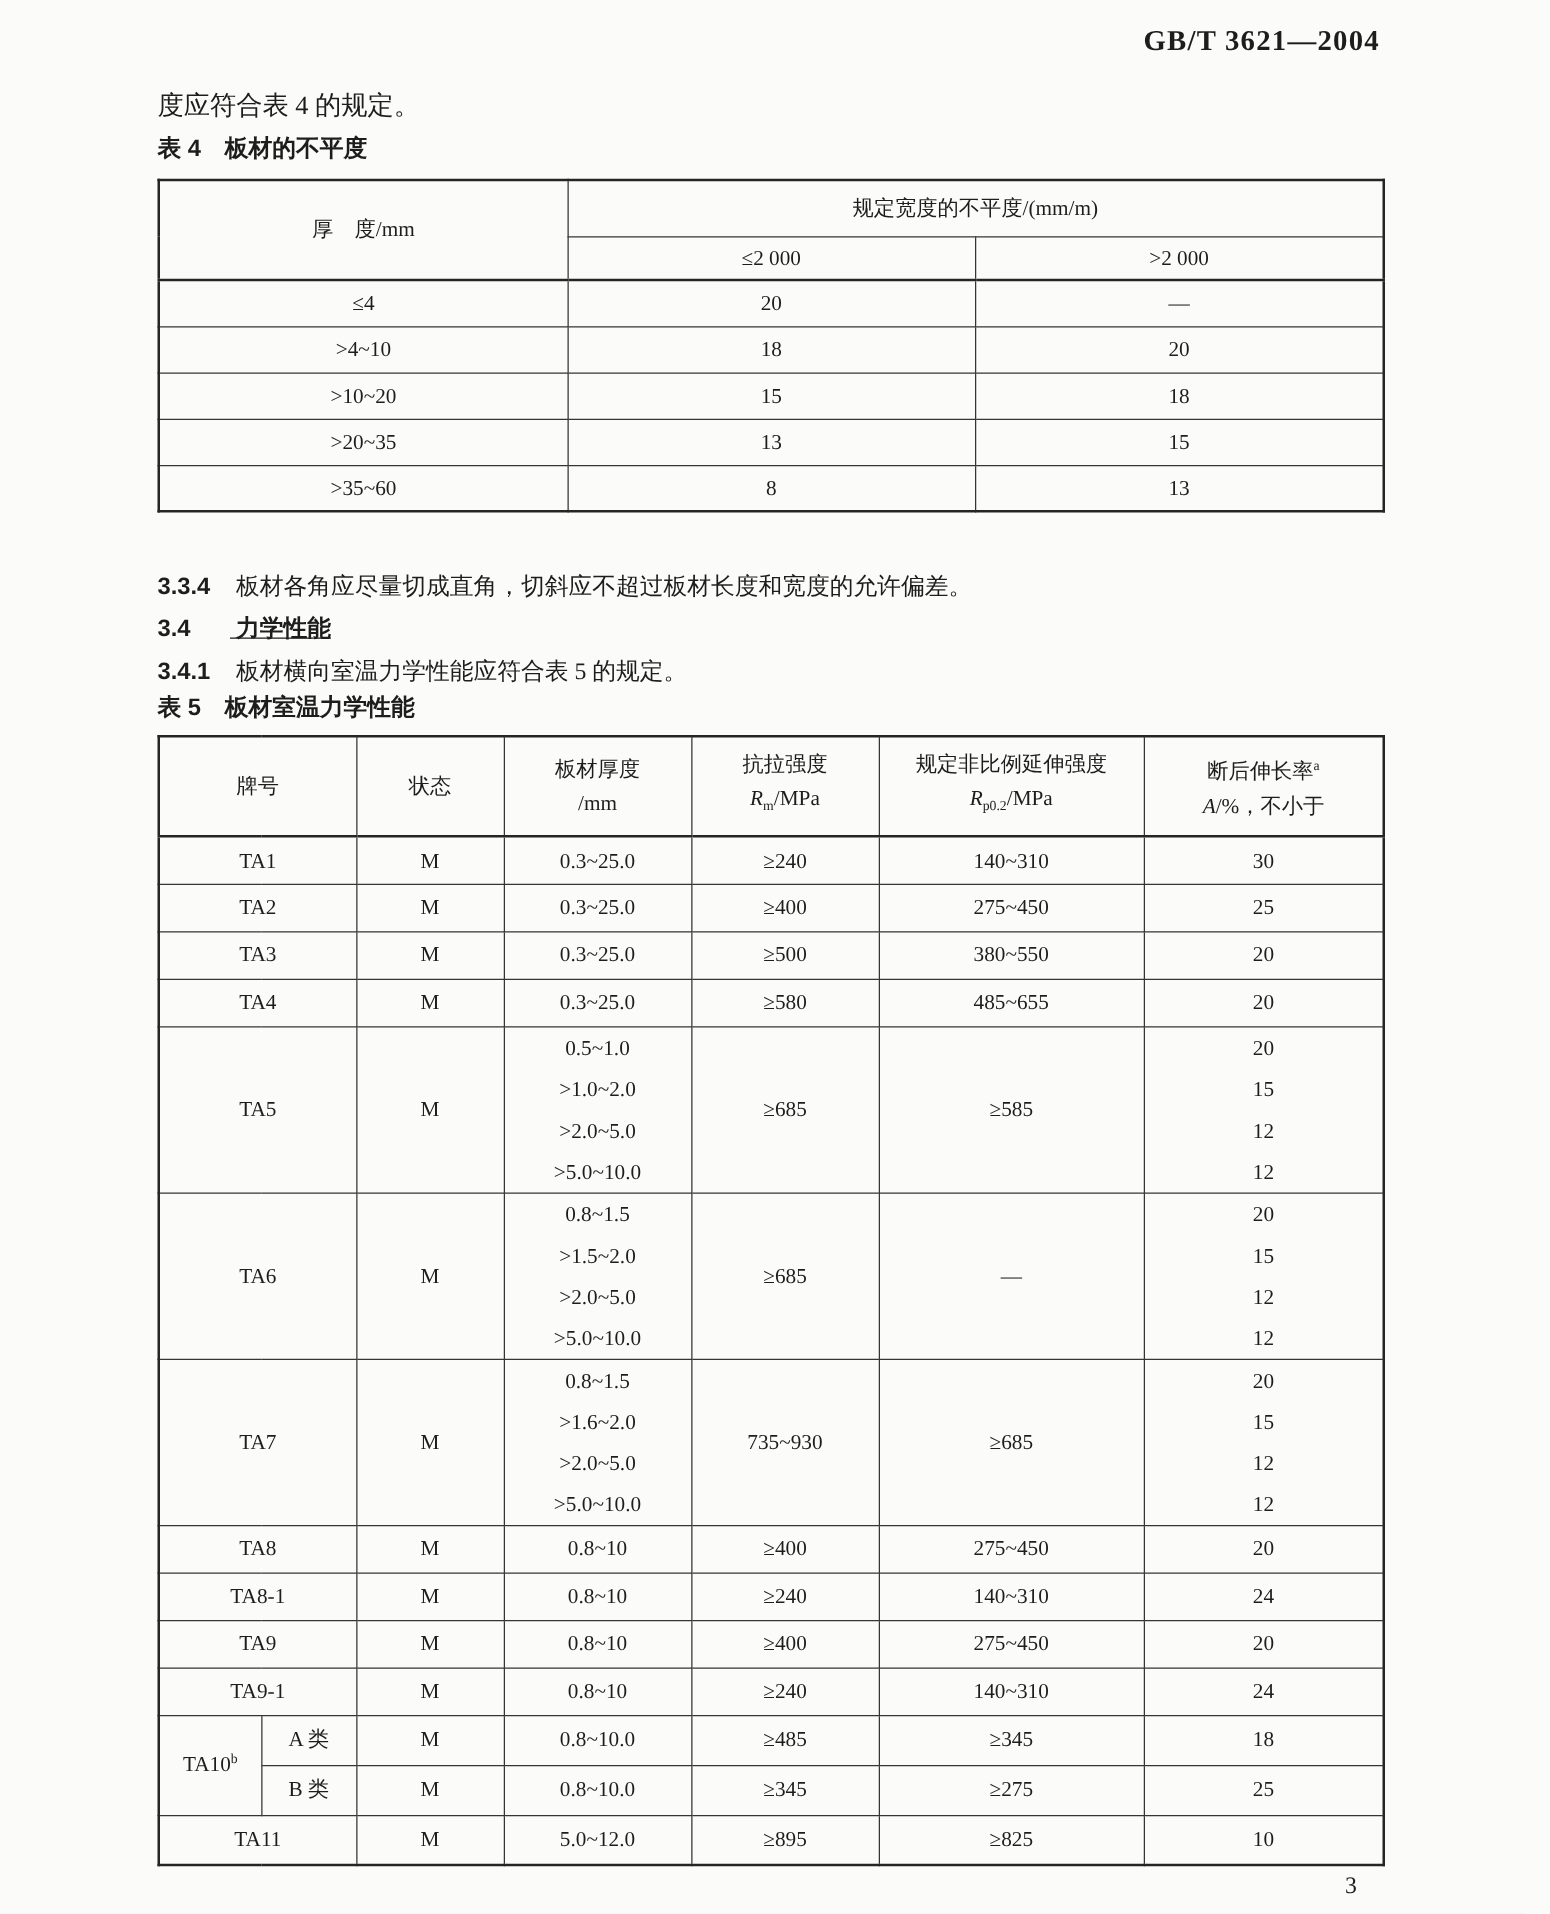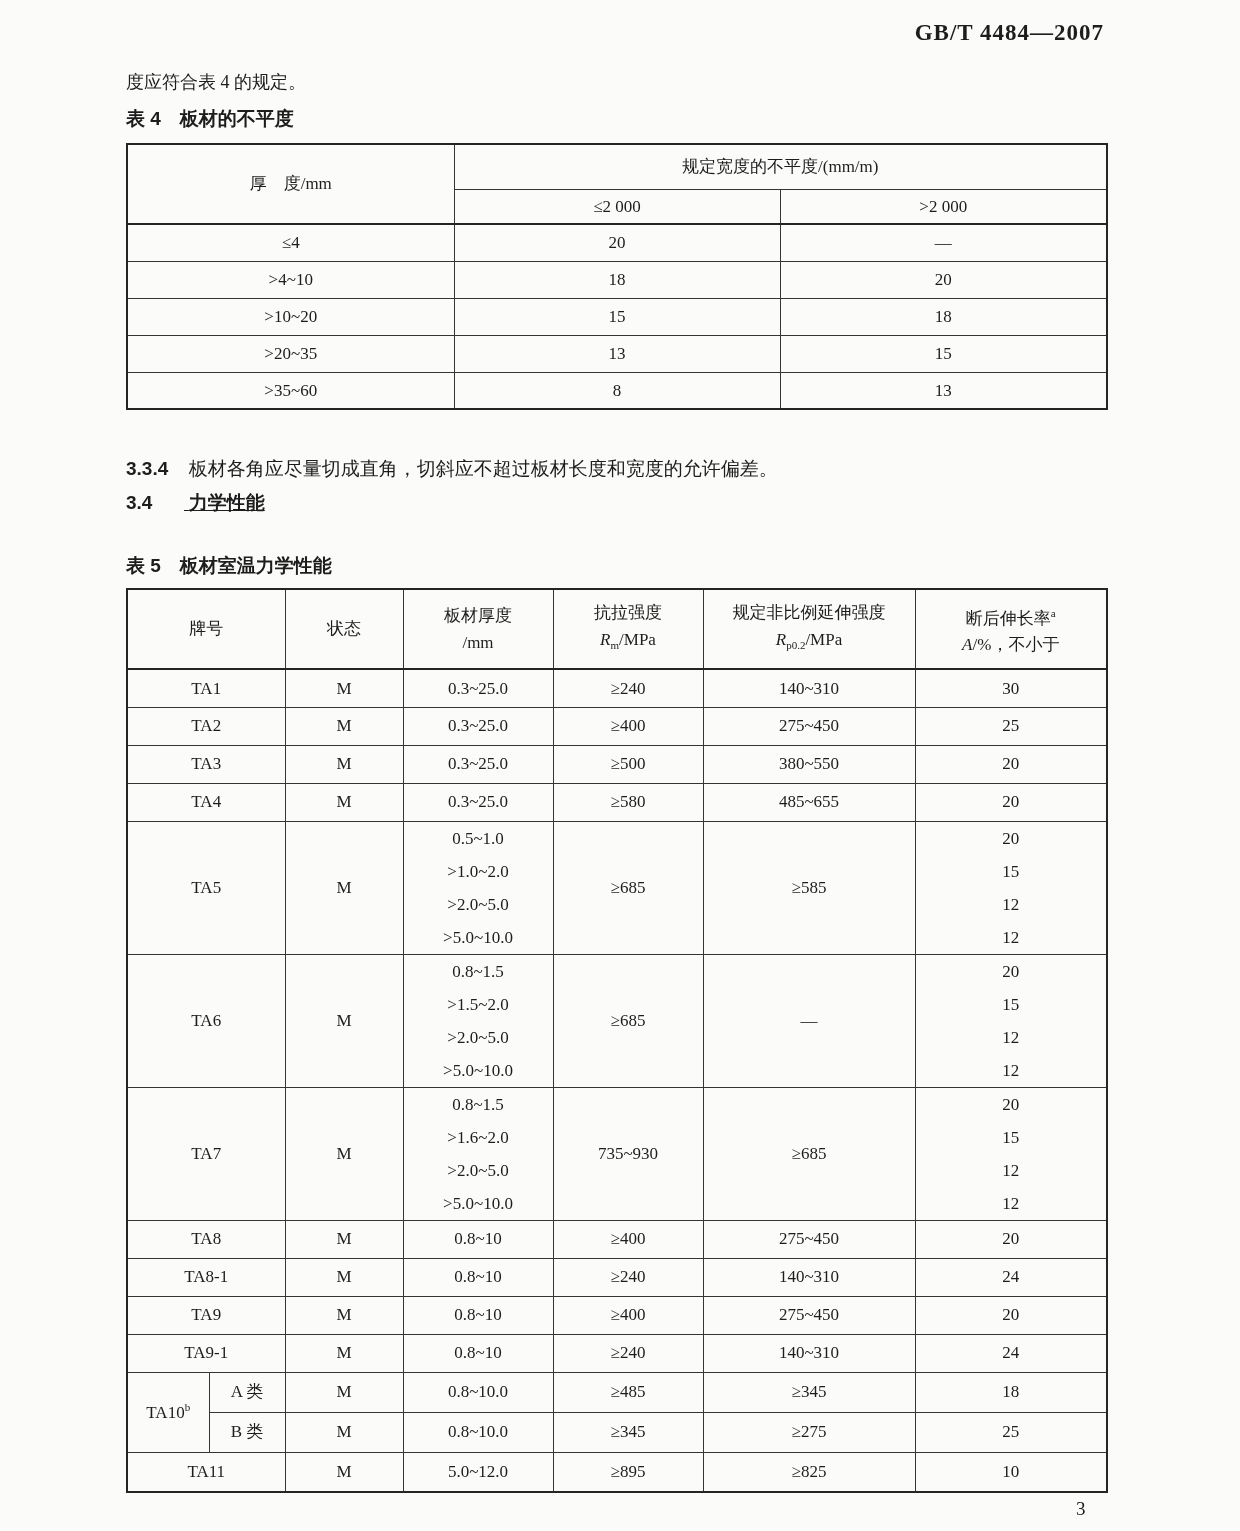--- a/index.html
+++ b/index.html
@@ -11,21 +11,21 @@
     color:#1d1d1d;
     font-family:"Liberation Serif","DejaVu Serif",serif;
     overflow:hidden;
   }
   .content { position:absolute; left:126px; top:0; width:980px; height:1531px; }
 
   .doc-header {
     position:absolute; top:20px; right:2px;
     font-size:23px; font-weight:bold; letter-spacing:1px;
   }
-  .intro { position:absolute; top:70px; left:0; font-size:18px; }
+  .intro { position:absolute; top:70px; left:0; font-size:21px; }
 
   .tbl-title {
     position:absolute; left:0; width:100%;
     text-align:left; font-size:19px; font-weight:bold;
     font-family:"Liberation Sans","DejaVu Sans",sans-serif;
   }
   .t4-title { top:106px; }
   .t5-title { top:553px; }
 
   table {
@@ -69,21 +69,21 @@
   .clause-341 { top:524px; }
 
   .page-num { position:absolute; top:1498px; left:950px; font-size:19px; }
 </style>
 </head>
 <body>
 
 <div class="page">
   <div class="content">
 
-    <div class="doc-header">GB/T 4484—2007</div>
+    <div class="doc-header">GB/T 3621—2004</div>
 
     <p class="intro">度应符合表 4 的规定。</p>
 
     <div class="tbl-title t4-title">表 4　板材的不平度</div>
 
     <table class="t4">
       <colgroup>
           <col style="width:327px">
           <col style="width:326px">
           <col style="width:327px">
@@ -125,20 +125,24 @@
     </tbody>
       </table>
 
     <p class="clause clause-334">
       <span class="num">3.3.4</span>
       <span class="txt">板材各角应尽量切成直角，切斜应不超过板材长度和宽度的允许偏差。</span>
     </p>
     <p class="clause clause-34">
       <span class="num">3.4</span>
       <span class="txt">力学性能</span>
+    </p>
+    <p class="clause clause-341">
+      <span class="num">3.4.1</span>
+      <span class="txt">板材横向室温力学性能应符合表 5 的规定。</span>
     </p>
 
     <div class="tbl-title t5-title">表 5　板材室温力学性能</div>
 
     <table class="t5">
       <colgroup>
         <col style="width:82px">
           <col style="width:76px">
           <col style="width:118px">
         <col style="width:150px">

